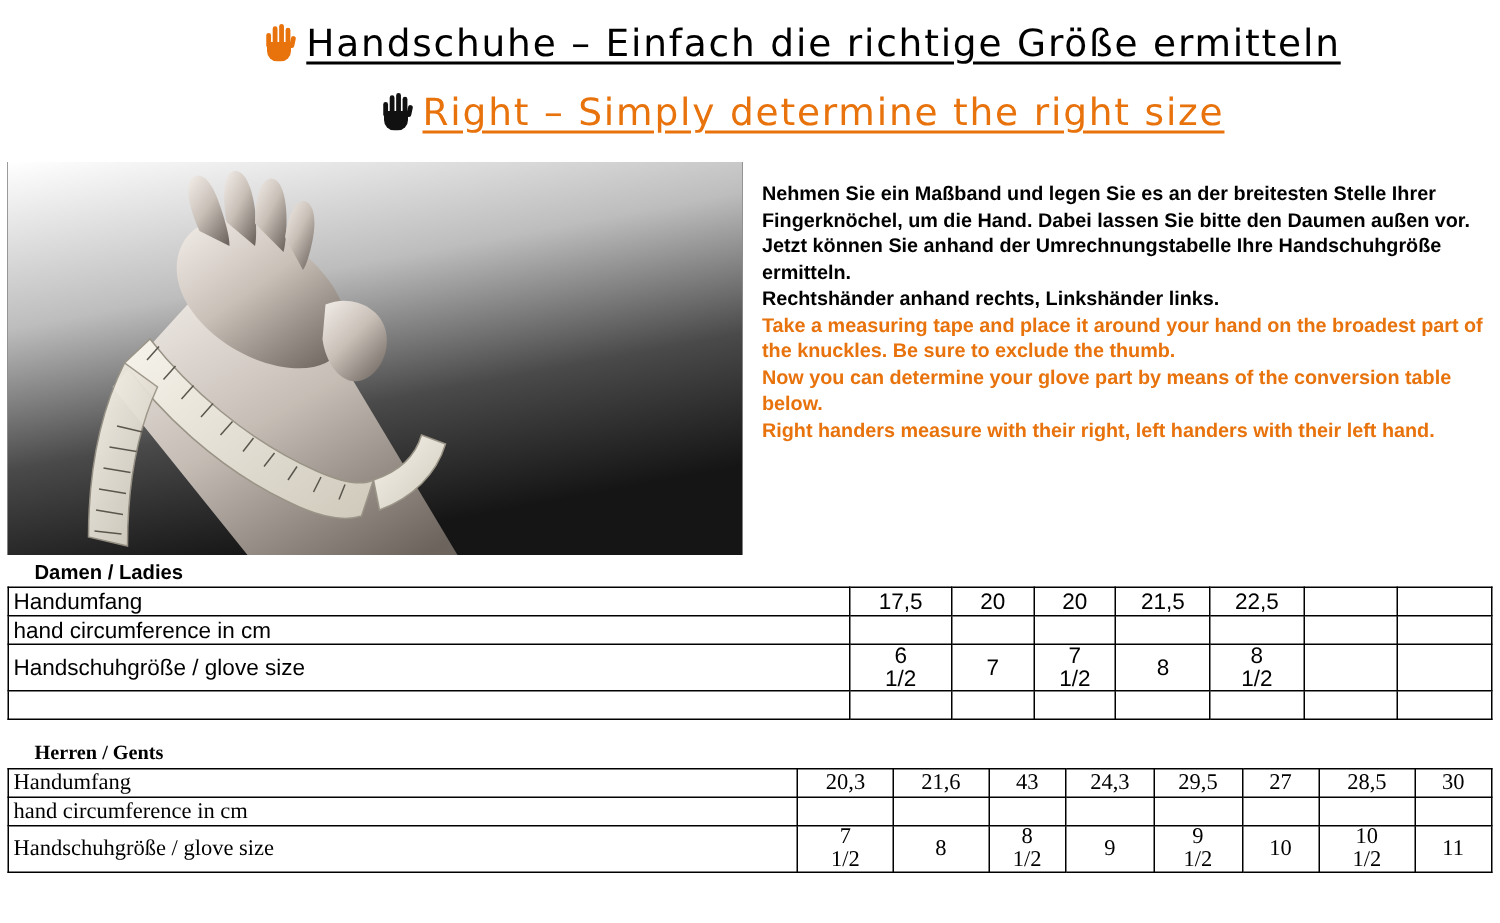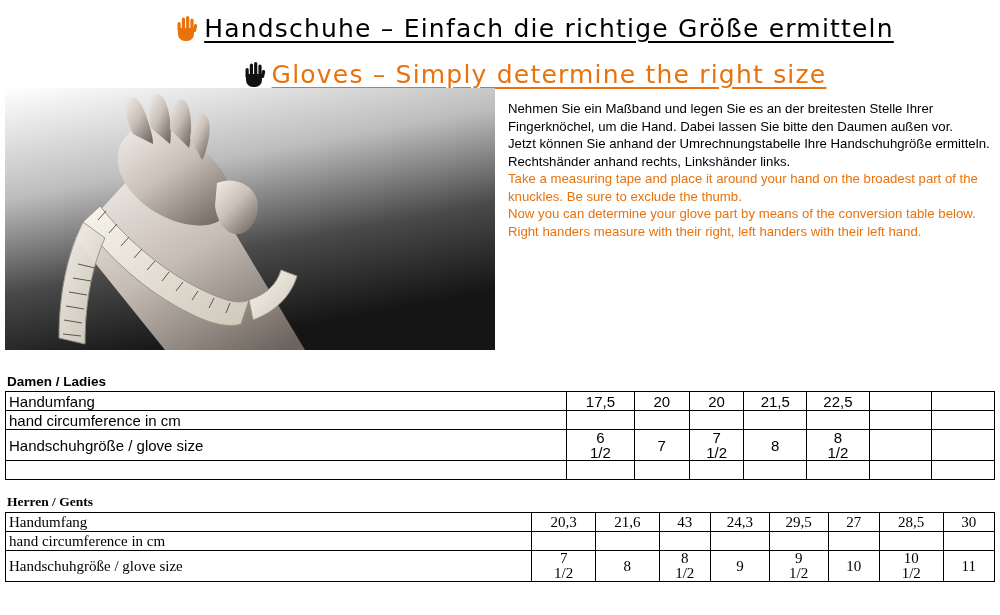--- a/index.html
+++ b/index.html
@@ -45,24 +45,25 @@
   }
   .hand-icon {
     display: inline-block;
     vertical-align: -4px;
     margin-right: 6px;
   }
 
   
   .content-row {
     position: absolute;
-    top: 88px;
+    top: 108px;
     left: 0;
     width: 800px;
     height: 262px;
+    font-weight: bold;
   }
   .photo {
     position: absolute;
     left: 5px;
     top: 0;
     width: 490px;
     height: 262px;
     overflow: hidden;
     background: #1d1d1d;
   }
@@ -83,20 +84,21 @@
   
   .table-wrap {
     position: absolute;
     left: 5px;
     width: 990px;
   }
   .tbl-title {
     font-size: 13.5px;
     font-weight: bold;
     padding: 0 0 2px 2px;
+    margin-left: 16px;
   }
   table.size-table {
     border-collapse: collapse;
     width: 990px;
     table-layout: fixed;
   }
   table.size-table td {
     border: 1px solid #000000;
     font-size: 15px;
     height: 18px;
@@ -146,21 +148,21 @@
       <svg width="22" height="26" viewBox="0 0 22 26" xmlns="http://www.w3.org/2000/svg">
         <g fill="#111111">
           <rect x="1.5" y="7" width="3.2" height="10" rx="1.6"></rect>
           <rect x="5.8" y="2.5" width="3.2" height="14" rx="1.6"></rect>
           <rect x="10.1" y="1" width="3.2" height="15" rx="1.6"></rect>
           <rect x="14.4" y="3.5" width="3.2" height="13" rx="1.6"></rect>
           <rect x="17.5" y="9" width="3.2" height="8" rx="1.6" transform="rotate(12 19 13)"></rect>
           <path d="M2 13 h16 v6 a7 7 0 0 1 -7 7 h-2 a7 7 0 0 1 -7 -7 z"></path>
         </g>
       </svg>
-    </span><span class="title-en">Gloves – Simply determine the right size</span>
+    </span><span class="title-en">Right – Simply determine the right size</span>
   </span>
 </div>
 
 <div class="content-row">
 
   <div class="photo">
     <svg width="490" height="262" viewBox="0 0 490 262" xmlns="http://www.w3.org/2000/svg">
       <defs>
         <linearGradient id="bgGrad" x1="0" y1="0" x2="0.35" y2="1">
           <stop offset="0%" stop-color="#ffffff"></stop>

